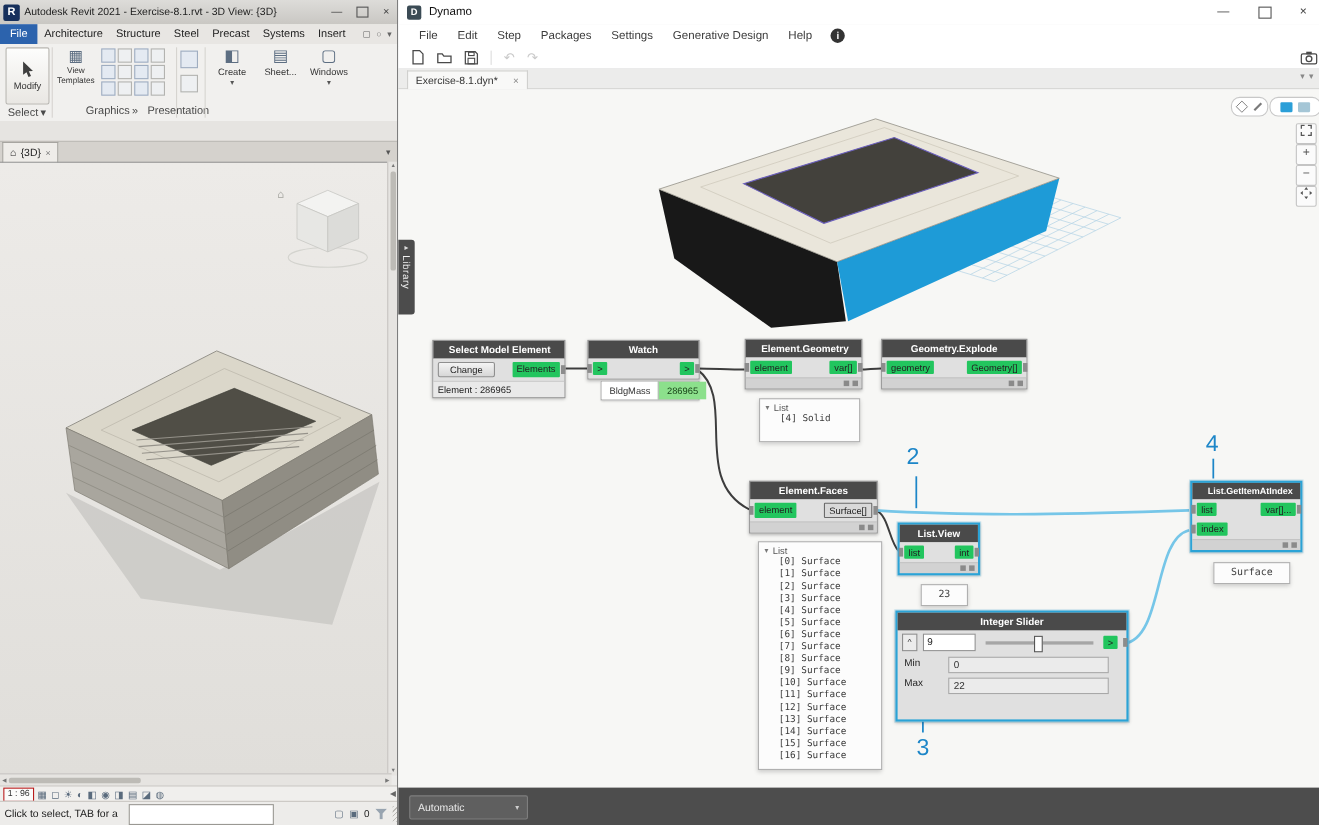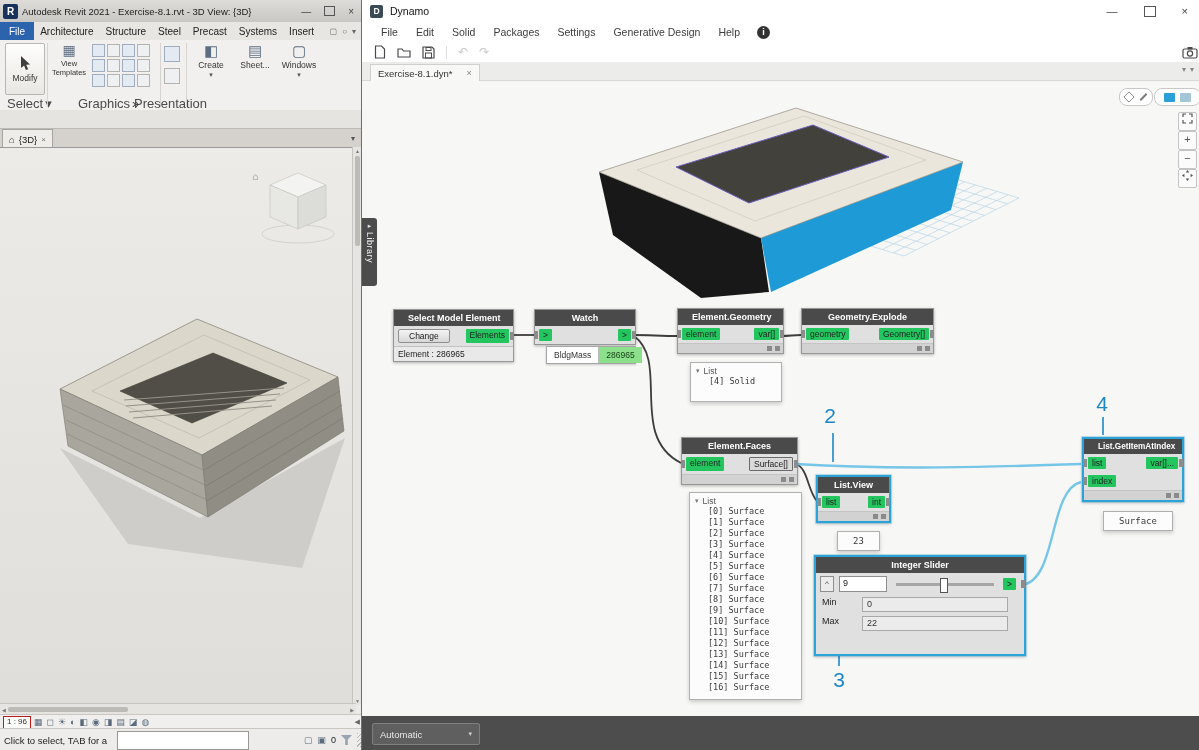--- a/index.html
+++ b/index.html
@@ -16,21 +16,21 @@
   .rv-title{white-space:nowrap;overflow:hidden;}
   .winbtns{margin-left:auto;display:flex;align-items:center;gap:13px;margin-right:7px;color:#444;font-size:10px;}
   .winbox{width:9px;height:8px;border:1px solid #555;display:inline-block;}
   .rv-tabs{position:absolute;left:0;top:22px;width:361px;height:18px;background:#e8e6e3;display:flex;align-items:stretch;font-size:10px;color:#222;}
   .rv-tab{padding:0 6px;display:flex;align-items:center;white-space:nowrap;}
   .rv-tab.file{background:#2c63ad;color:#fff;padding:0 9px;}
   .rv-tabs-right{margin-left:auto;display:flex;align-items:center;gap:5px;margin-right:5px;color:#666;font-size:8px;}
   .rv-ribbon{position:absolute;left:0;top:40px;width:361px;height:70px;background:#f1f0ee;border-bottom:1px solid #cfcdc9;}
   .rv-modify{position:absolute;left:5px;top:3px;width:38px;height:50px;border:1px solid #b9b7b2;border-radius:2px;
     background:linear-gradient(#fdfdfc,#e9e7e3);display:flex;flex-direction:column;align-items:center;justify-content:center;gap:2px;font-size:8.5px;color:#333;}
-  .rv-plabel{position:absolute;top:56px;font-size:13px;color:#4a4a4a;display:flex;gap:2px;align-items:center;}
+  .rv-plabel{position:absolute;top:56px;font-size:10px;color:#4a4a4a;display:flex;gap:2px;align-items:center;}
   .rv-div{position:absolute;top:3px;height:64px;width:1px;background:#d6d4d0;}
   .rv-vt{position:absolute;left:50px;top:3px;width:38px;height:50px;display:flex;flex-direction:column;align-items:center;gap:2px;font-size:7.5px;color:#333;text-align:center;}
   .rv-vt .vt-ic{font-size:14px;color:#5d6e82;line-height:14px;}
   .rv-gicons{position:absolute;left:92px;top:4px;width:66px;display:flex;flex-wrap:wrap;gap:2px;}
   .gq{width:11px;height:11px;border:1px solid #9fadc0;background:#e4eaf2;}
   .gq.alt{background:#eef0f2;border-color:#b3b3b0;}
   .rv-pres{position:absolute;left:164px;top:6px;display:flex;flex-direction:column;gap:6px;}
   .rv-pres .gq{width:14px;height:14px;}
   .rv-bigbtn{position:absolute;top:3px;width:42px;height:54px;display:flex;flex-direction:column;align-items:center;gap:1px;font-size:8.5px;color:#333;}
   .rv-bigbtn .ic{font-size:15px;color:#5d6e82;line-height:16px;}
@@ -374,21 +374,21 @@
       <span class="winbtns" style="gap:26px;margin-right:12px;font-size:11px;">
         <i>—</i>
         <i class="winbox" style="width:10px;height:9px;"></i>
         <i>×</i>
       </span>
     </div>
 
     <div class="dy-menubar">
       <span class="dy-menu">File</span>
       <span class="dy-menu">Edit</span>
-      <span class="dy-menu">Solid</span>
+      <span class="dy-menu">Step</span>
       <span class="dy-menu">Packages</span>
       <span class="dy-menu">Settings</span>
       <span class="dy-menu">Generative Design</span>
       <span class="dy-menu">Help</span>
       <span class="dy-info">i</span>
     </div>
 
     <div class="dy-toolbar">
       <svg width="12" height="14" viewBox="0 0 12 14">
         <path d="M1.5 1 h6 l3 3 v9 h-9 z" fill="none" stroke="#4a4a4a" stroke-width="1.2"></path>

